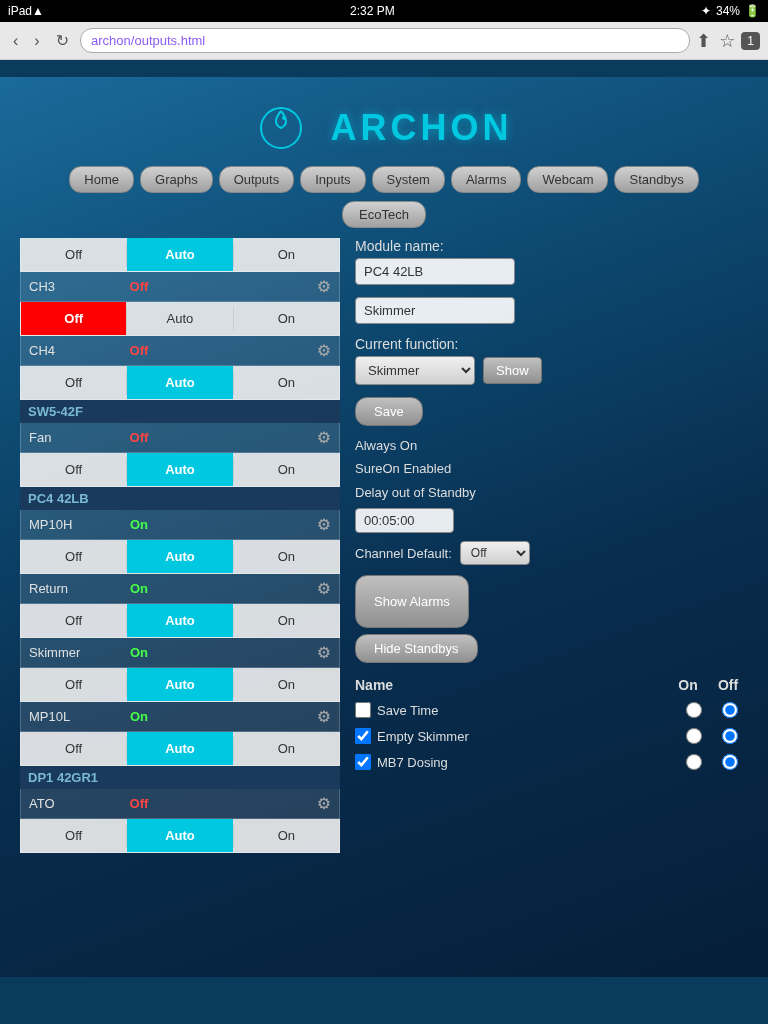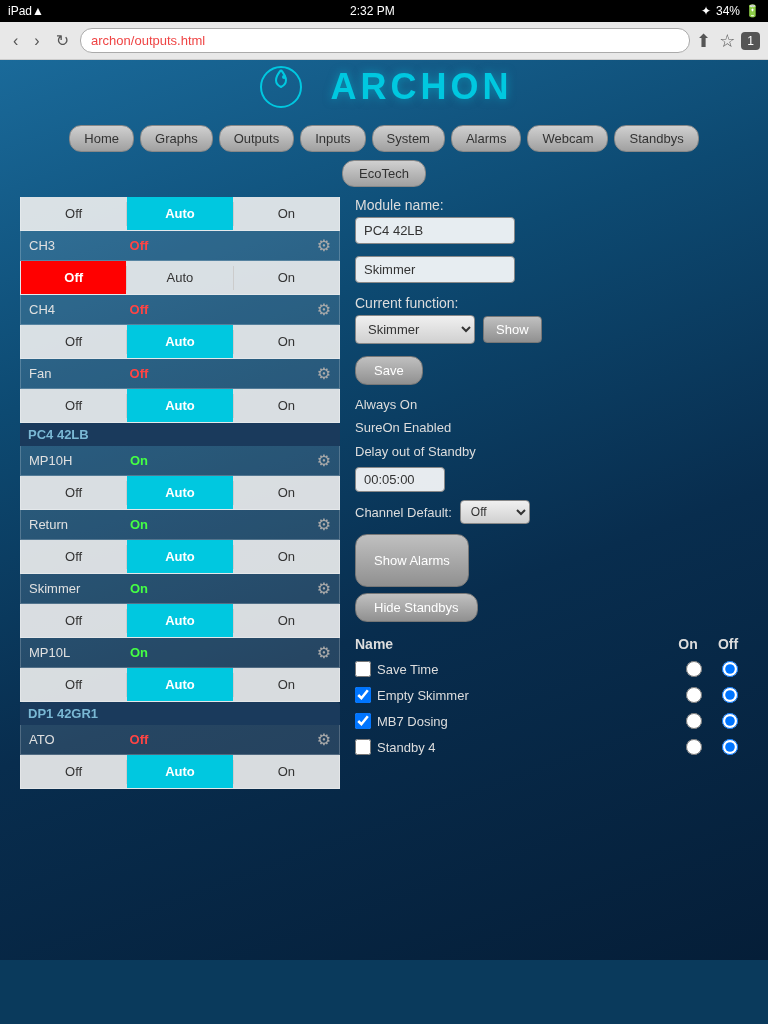--- a/index.html
+++ b/index.html
@@ -44,21 +44,21 @@
       padding: 2px 5px;
     }
     .nav-btn:disabled { color: #bbb; }
     .address-bar {
       flex: 1;
       background: #fff;
       border: 1px solid #aaa;
       border-radius: 12px;
       padding: 4px 10px;
       font-size: 13px;
-      color: #ef4444;
+      color: #8b5cf6;
     }
     .browser-actions { display: flex; gap: 8px; color: #555; font-size: 18px; }
     .tab-count {
       background: #555;
       color: #fff;
       border-radius: 4px;
       padding: 2px 6px;
       font-size: 12px;
     }
 
@@ -266,21 +266,21 @@
       line-height: 1.8;
     }
 
     .time-input {
       background: rgba(255,255,255,0.9);
       border: 1px solid #888;
       border-radius: 4px;
       padding: 4px 8px;
       font-size: 13px;
       color: #333;
-      width: 90px;
+      width: 99px;
       margin: 4px 0;
     }
 
     .default-row {
       display: flex;
       align-items: center;
       gap: 8px;
       margin-top: 4px;
     }
     .default-label {
@@ -355,22 +355,23 @@
       height: 16px;
       margin: 0 10px;
       cursor: pointer;
     }
 
     
     .logo-container {
       display: flex;
       justify-content: center;
       align-items: center;
-      padding: 2px 0 5px;
+      padding: 26px 0 5px;
       gap: 20px;
+      margin-top: 17px;
     }
   </style>
 </head>
 <body>
 
 <div class="status-bar">
   <div class="status-left">
     <span>iPad</span>
     <span>▲</span>
   </div>
@@ -452,20 +453,21 @@
         <span class="gear-icon">⚙</span>
       </div>
       <div class="control-row">
         <button class="ctrl-btn">Off</button>
         <div class="ctrl-divider"></div>
         <button class="ctrl-btn active-auto">Auto</button>
         <div class="ctrl-divider"></div>
         <button class="ctrl-btn">On</button>
       </div>
 
+      <div class="group-label">SW5-42F</div>
       <div class="channel-row">
         <span class="channel-name">Fan</span>
         <span class="channel-status status-off-red">Off</span>
         <span class="gear-icon">⚙</span>
       </div>
       <div class="control-row">
         <button class="ctrl-btn">Off</button>
         <div class="ctrl-divider"></div>
         <button class="ctrl-btn active-auto">Auto</button>
         <div class="ctrl-divider"></div>
@@ -613,24 +615,18 @@
           <input type="radio" name="emptyskimmer" class="radio-btn" checked="" style="">
         </div>
 
         <div class="standby-row">
           <input type="checkbox" class="standby-checkbox" checked="" style="">
           <span class="standby-name">MB7 Dosing</span>
           <input type="radio" name="mb7dosing" class="radio-btn" style="">
           <input type="radio" name="mb7dosing" class="radio-btn" checked="" style="">
         </div>
 
-        <div class="standby-row">
-          <input type="checkbox" class="standby-checkbox" style="">
-          <span class="standby-name">Standby 4</span>
-          <input type="radio" name="standby4" class="radio-btn" style="">
-          <input type="radio" name="standby4" class="radio-btn" checked="" style="">
-        </div>
 
       </div>
     </div>
 
   </div>
 </div>
 
 </body></html>

